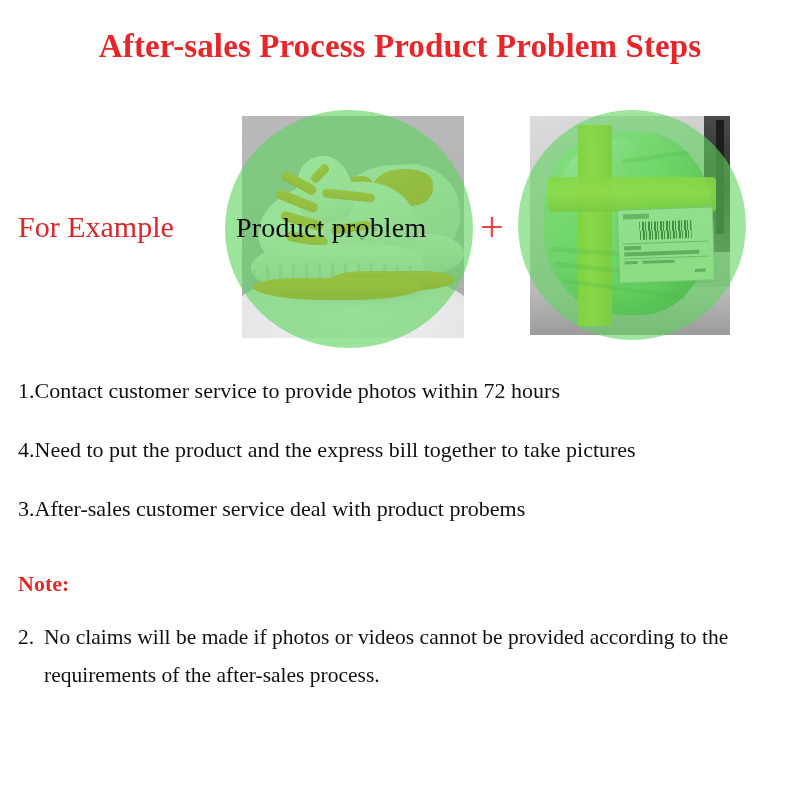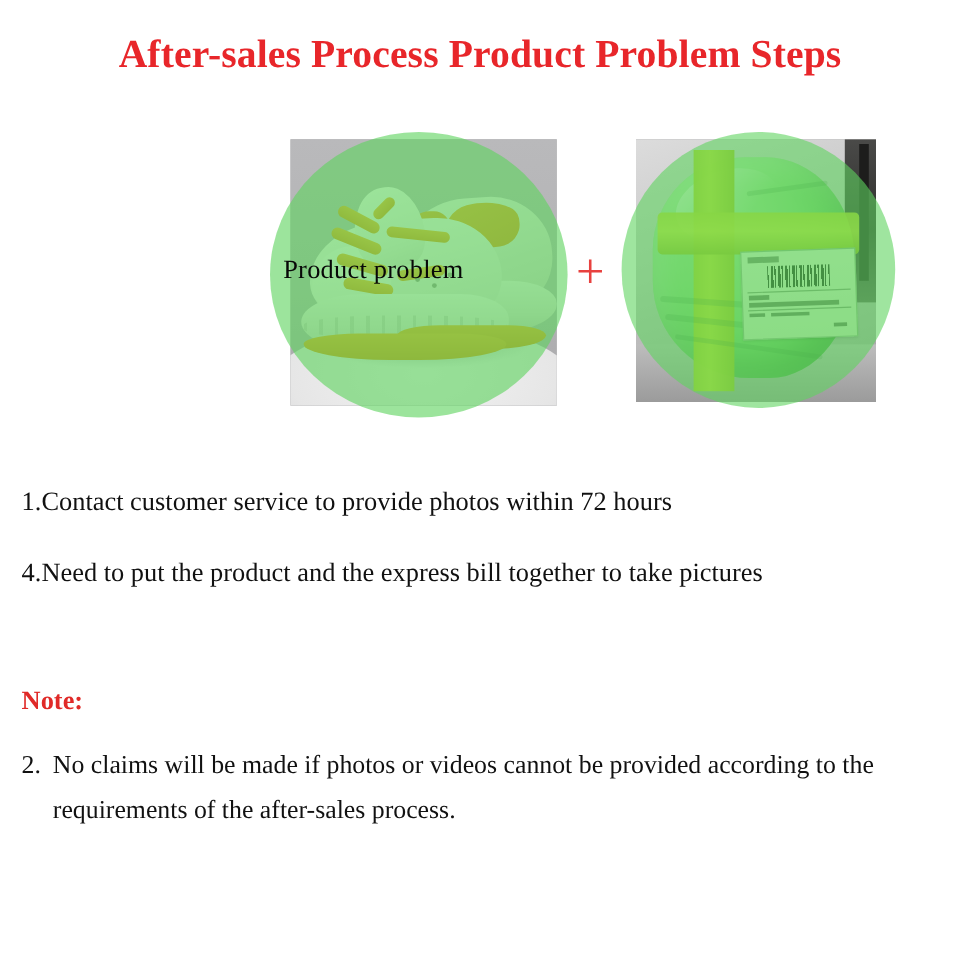--- a/index.html
+++ b/index.html
@@ -317,21 +317,21 @@
     top: 0px;
     width: 228px;
     height: 230px;
     background: #5fd45f;
     opacity: .60;
   }
 
   
   .overlay-caption {
     position: absolute;
-    font-size: 22px;
+    font-size: 28px;
     color: #080808;
     white-space: nowrap;
     letter-spacing: 0.2px;
   }
   #caption-product-problem { left: 236px; top: 102px; }
   #caption-express-bill    { left: 538px; top: 102px; }
 
   .plus-sign {
     position: absolute;
     left: 480px;
@@ -339,21 +339,21 @@
     font-size: 42px;
     line-height: 42px;
     color: #E8413F;
     font-weight: 400;
   }
 
   
   .steps {
     position: absolute;
     left: 18px;
-    top: 407px;
+    top: 380px;
     width: 770px;
   }
   .step-item {
     font-size: 22px;
     color: #111111;
     line-height: 22px;
     margin-bottom: 37px;
     white-space: nowrap;
   }
 
@@ -382,20 +382,21 @@
   }
   .note-item .note-num { display: inline-block; width: 26px; text-indent: 0; }
 </style>
 </head>
 <body>
 
 <div class="page-title">After-sales Process Product Problem Steps</div>
 
 <div class="example-row">
 
+  <div class="for-example-label">For Example</div>
 
   <div class="photo" id="photo-shoe">
     <div class="photo-inner">
       <div class="shoe-bg"></div>
       <div class="shoe-table"></div>
       <div class="shoe-shadow"></div>
 
       <div class="shoe-rear-body"></div>
       <div class="shoe-rear-accent"></div>
       <div class="shoe-rear-accent2"></div>
@@ -461,20 +462,21 @@
 
   <div class="overlay-caption" id="caption-product-problem">Product problem</div>
 
   <div class="plus-sign">+</div>
 
 </div>
 
 <div class="steps">
   <div class="step-item">1.Contact customer service to provide photos within 72 hours</div>
   <div class="step-item">4.Need to put the product and the express bill together to take pictures</div>
+  <div class="step-item">3.After-sales customer service deal with product probems</div>
 </div>
 
 <div class="note-heading">Note:</div>
 
 <div class="notes">
   <div class="note-item">
     <span class="note-num">2.</span><span>No claims will be made if photos or videos cannot be provided according to the requirements of the after-sales process.</span>
   </div>
 </div>
 

